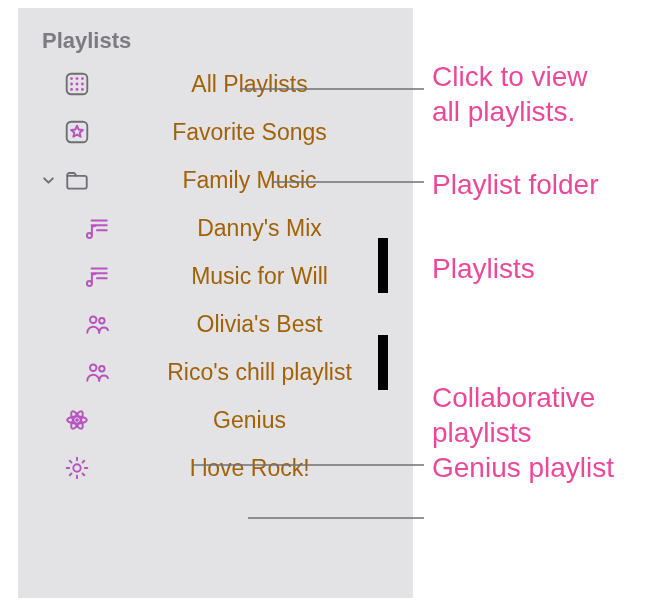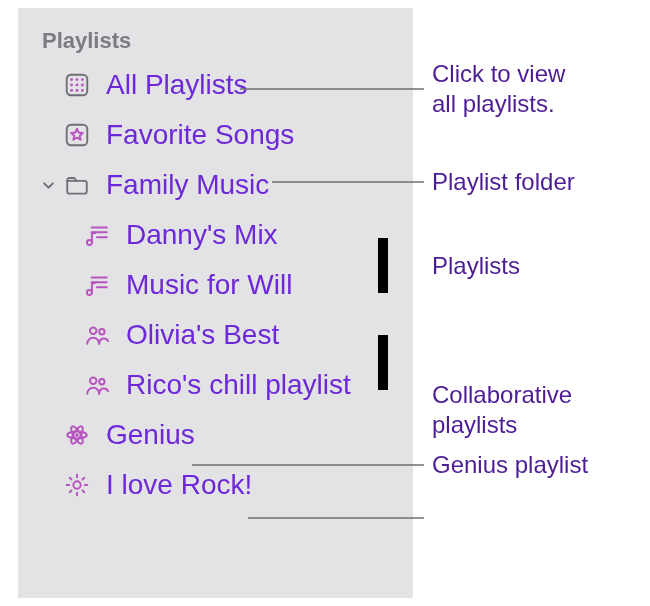--- a/index.html
+++ b/index.html
@@ -27,23 +27,24 @@
     font-size: 22px;
     font-weight: 600;
     color: #7b7b81;
     padding: 0 0 6px 14px;
   }
   .item {
     display: flex;
     align-items: center;
     gap: 14px;
     padding: 9px 10px 9px 14px;
-    font-size: 28px;
-    color: #6d28d9;
+    font-size: 23px;
+    color: #a16207;
     cursor: default;
+    text-align: center;
   }
   .item.child { padding-left: 54px; }
   .chev-col {
     width: 20px;
     display: flex;
     align-items: center;
     justify-content: center;
     margin-left: -4px;
     margin-right: -10px;
   }
@@ -55,23 +56,23 @@
   }
   .icon-slot svg { width: 26px; height: 26px; }
   .label { flex: 1 1 auto; white-space: nowrap; }
   .icon-stroke { stroke: #6e6e74; stroke-width: 1.7; fill: none; stroke-linecap: round; stroke-linejoin: round; }
   .icon-stroke-accent { stroke: #b754bf; stroke-width: 1.8; fill: none; stroke-linecap: round; stroke-linejoin: round; }
   .icon-fill-accent { fill: #b754bf; }
 
   
   .anno {
     position: absolute;
-    font-size: 24px;
+    font-size: 28px;
     line-height: 1.25;
-    color: #4c1d95;
+    color: #ec4899;
     white-space: nowrap;
   }
   .leader, .bracket {
     position: absolute;
     pointer-events: none;
   }
   .leader line, .bracket path {
     stroke: #707070; stroke-width: 1.4; fill: none;
   }
 </style>

